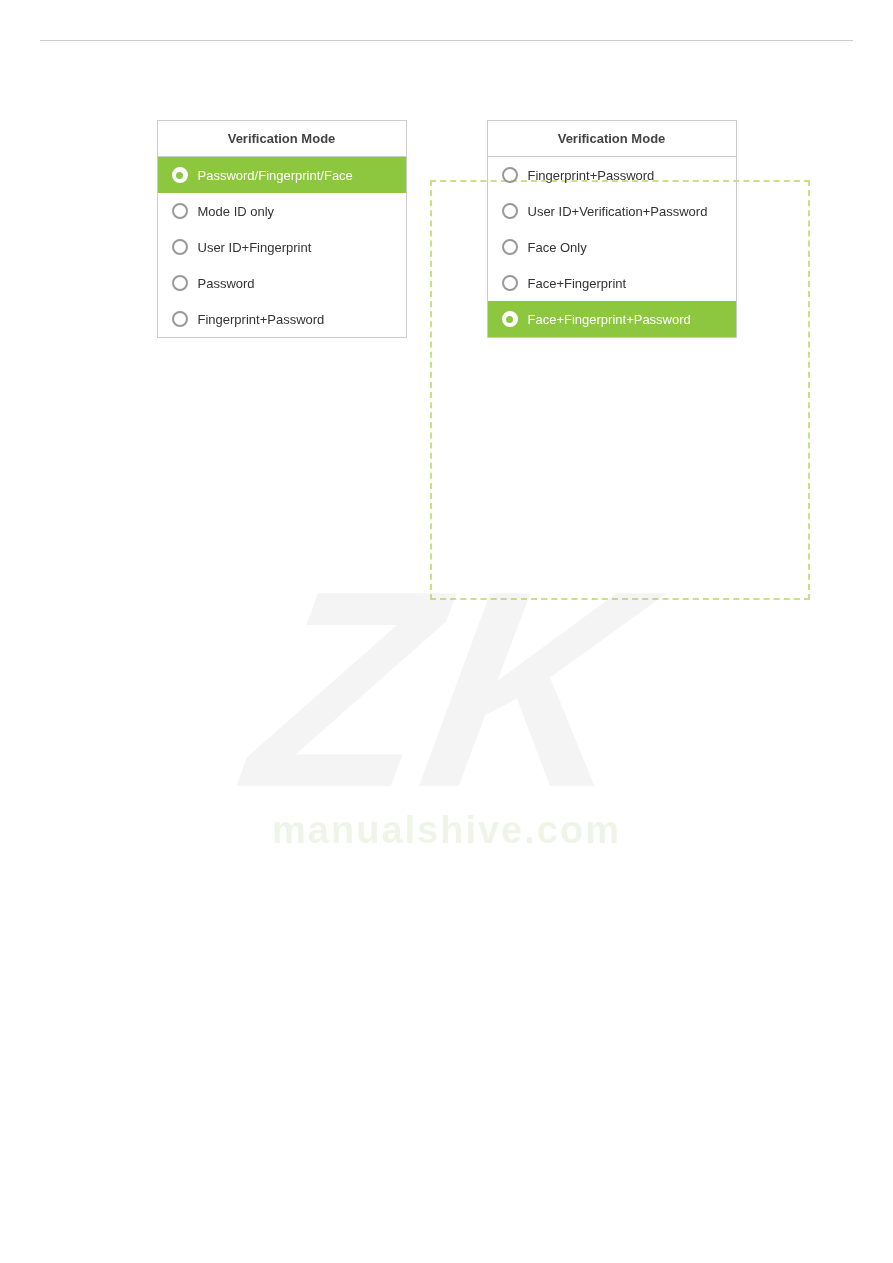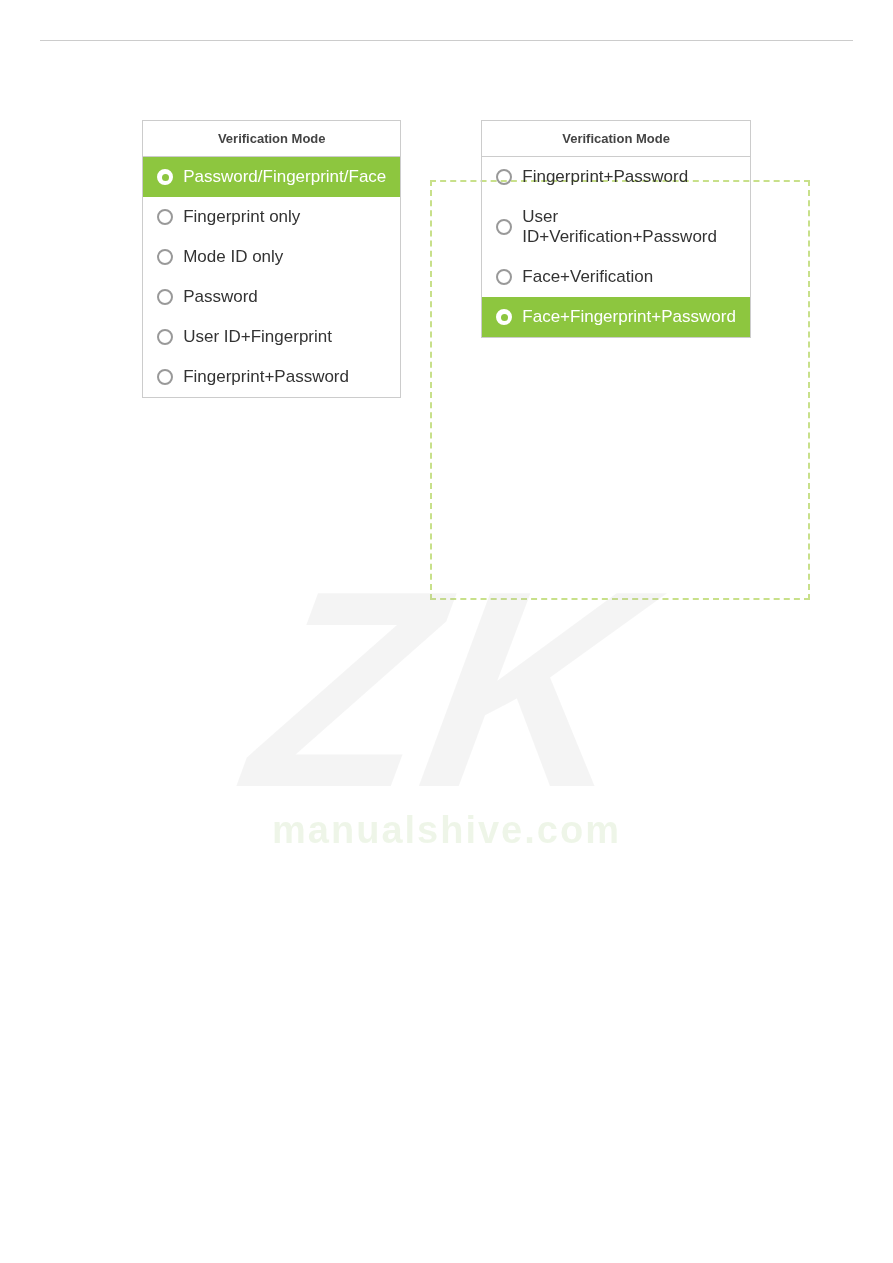--- a/index.html
+++ b/index.html
@@ -96,21 +96,22 @@
     .table-row.selected .radio-inner {
       background: #8dc63f;
     }
 
     .table-row.selected .radio-circle {
       border-color: #fff;
       background: #fff;
     }
 
     .row-label {
-      font-size: 17px;
+      font-size: 13px;
+      text-align: right;
     }
 
     
     .watermark {
       position: absolute;
       top: 400px;
       left: 50%;
       transform: translateX(-50%);
       width: 600px;
       height: 600px;
@@ -181,51 +182,41 @@
                 <span class="row-label">Password/Fingerprint/Face</span>
               </div>
             </td>
           </tr>
           <tr>
             <td style="padding: 0px;">
               <div class="table-row">
                 <div class="radio-circle">
                   <div class="radio-inner"></div>
                 </div>
-                <span class="row-label">Fingerprint only</span>
-              </div>
-            </td>
-          </tr>
-          <tr>
-            <td style="padding: 0px;">
-              <div class="table-row">
-                <div class="radio-circle">
-                  <div class="radio-inner"></div>
-                </div>
                 <span class="row-label">Mode ID only</span>
               </div>
             </td>
           </tr>
           <tr>
             <td style="padding: 0px;">
               <div class="table-row">
                 <div class="radio-circle">
                   <div class="radio-inner"></div>
                 </div>
+                <span class="row-label">User ID+Fingerprint</span>
+              </div>
+            </td>
+          </tr>
+          <tr>
+            <td style="padding: 0px;">
+              <div class="table-row">
+                <div class="radio-circle">
+                  <div class="radio-inner"></div>
+                </div>
                 <span class="row-label">Password</span>
-              </div>
-            </td>
-          </tr>
-          <tr>
-            <td style="padding: 0px;">
-              <div class="table-row">
-                <div class="radio-circle">
-                  <div class="radio-inner"></div>
-                </div>
-                <span class="row-label">User ID+Fingerprint</span>
               </div>
             </td>
           </tr>
           <tr>
             <td style="padding: 0px;">
               <div class="table-row">
                 <div class="radio-circle">
                   <div class="radio-inner"></div>
                 </div>
                 <span class="row-label">Fingerprint+Password</span>
@@ -263,21 +254,31 @@
                 <span class="row-label">User ID+Verification+Password</span>
               </div>
             </td>
           </tr>
           <tr>
             <td style="padding: 0px;">
               <div class="table-row">
                 <div class="radio-circle">
                   <div class="radio-inner"></div>
                 </div>
-                <span class="row-label">Face+Verification</span>
+                <span class="row-label">Face Only</span>
+              </div>
+            </td>
+          </tr>
+          <tr>
+            <td style="padding: 0px;">
+              <div class="table-row">
+                <div class="radio-circle">
+                  <div class="radio-inner"></div>
+                </div>
+                <span class="row-label">Face+Fingerprint</span>
               </div>
             </td>
           </tr>
           <tr>
             <td style="padding: 0px;">
               <div class="table-row selected">
                 <div class="radio-circle">
                   <div class="radio-inner" style="background: rgb(141, 198, 63);"></div>
                 </div>
                 <span class="row-label">Face+Fingerprint+Password</span>

